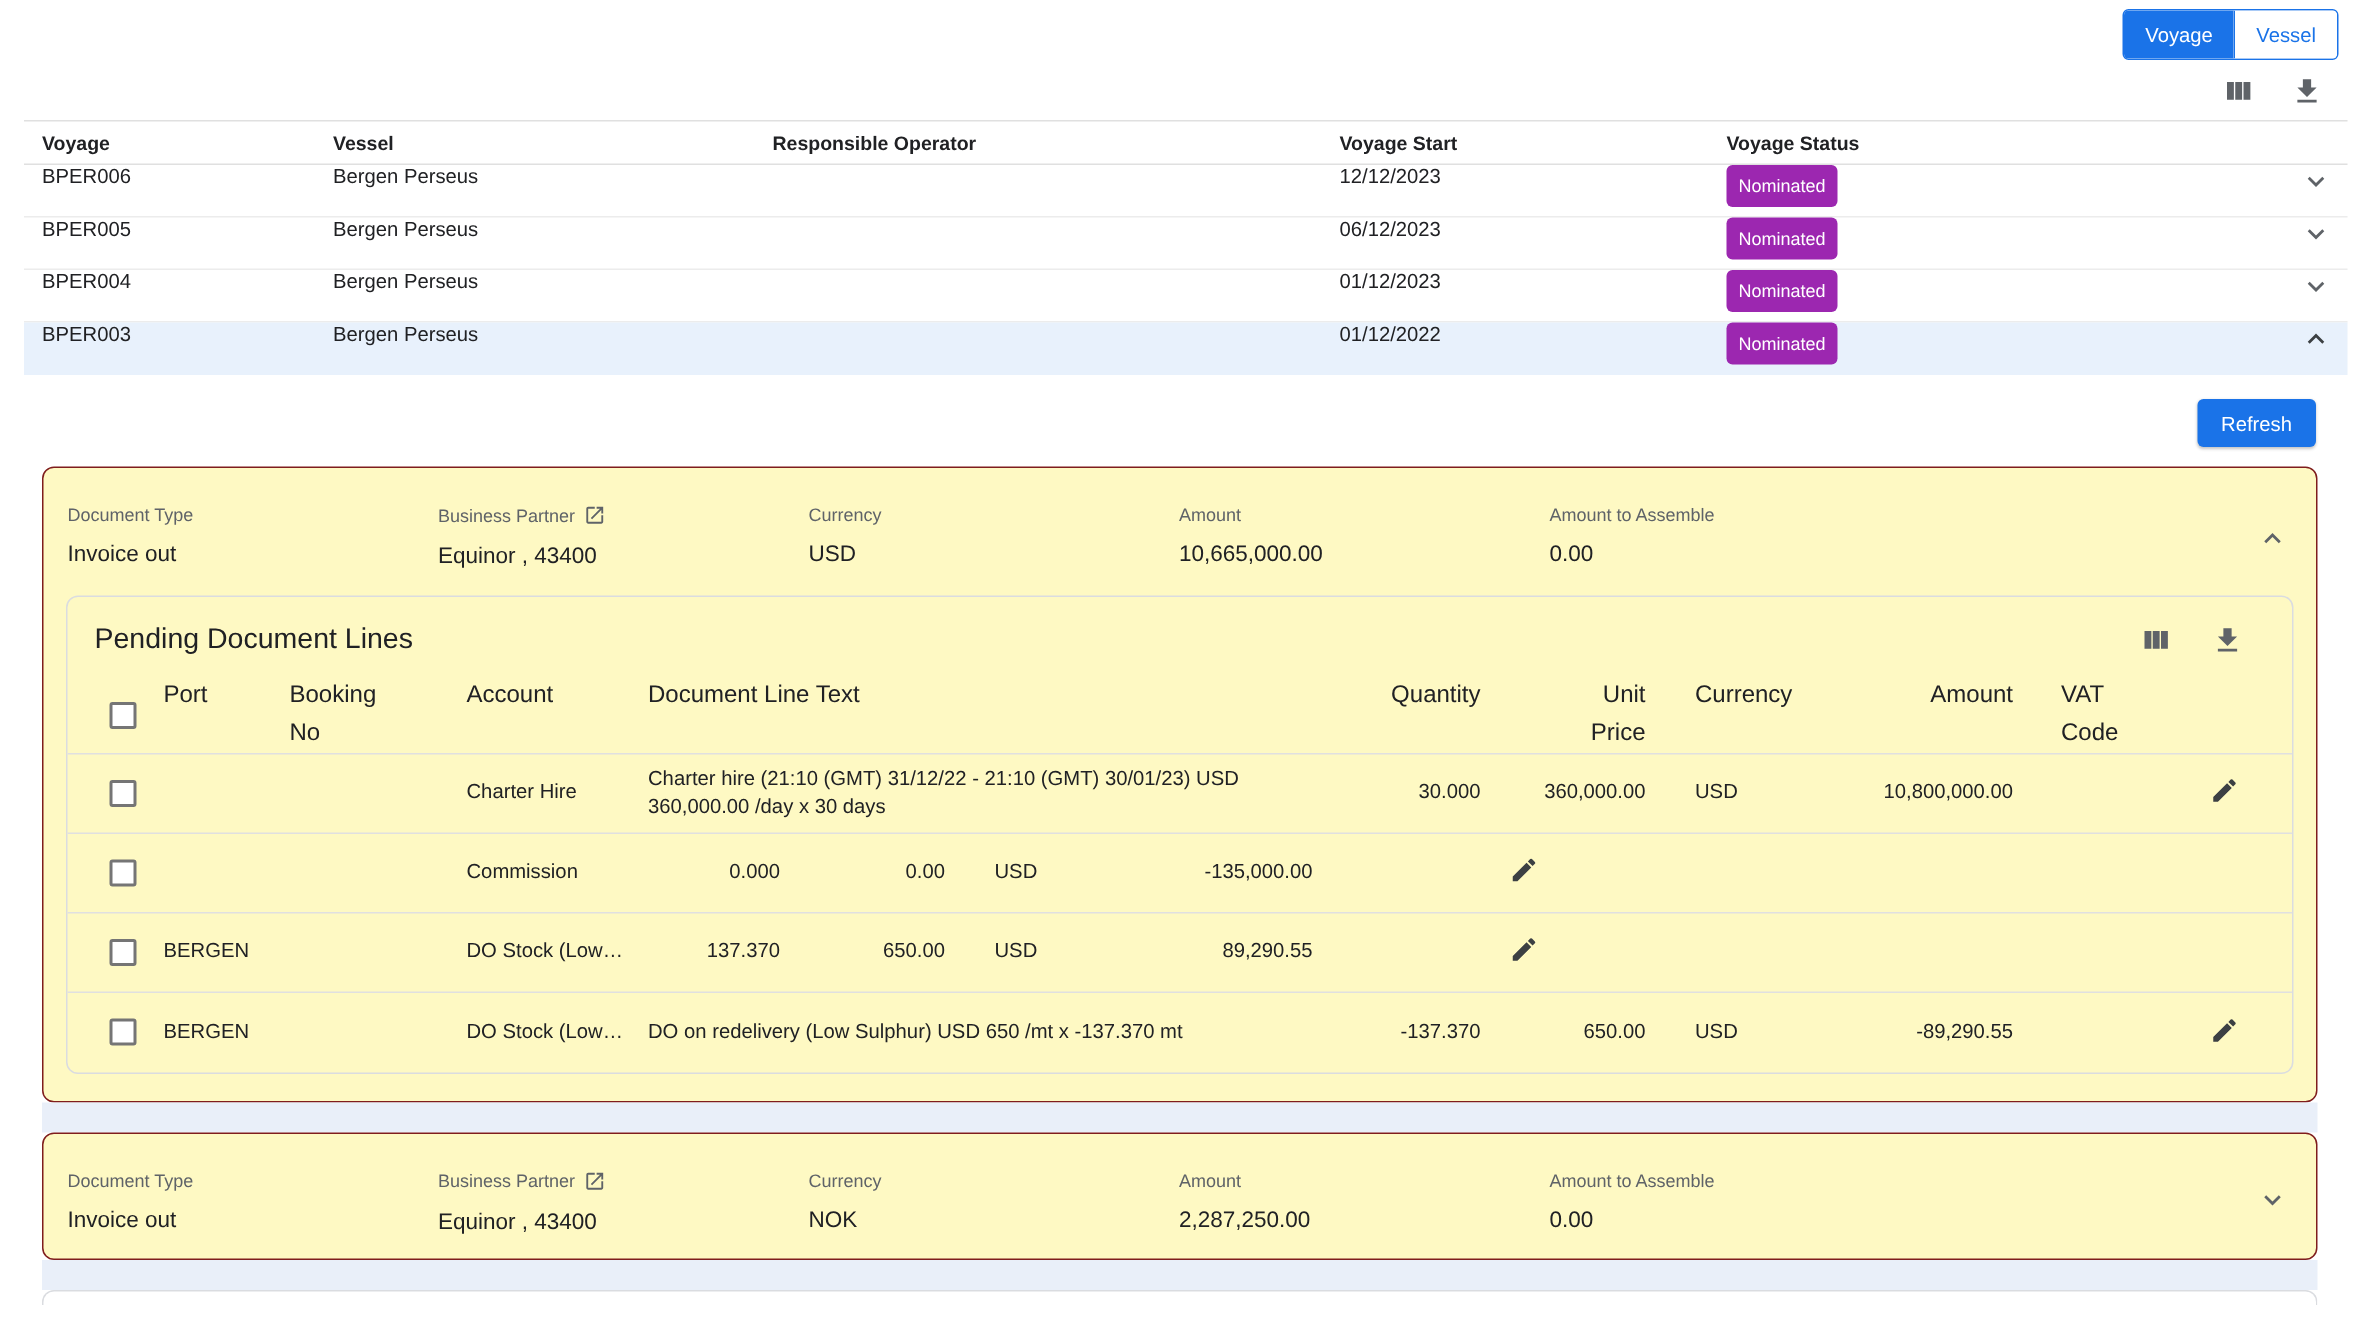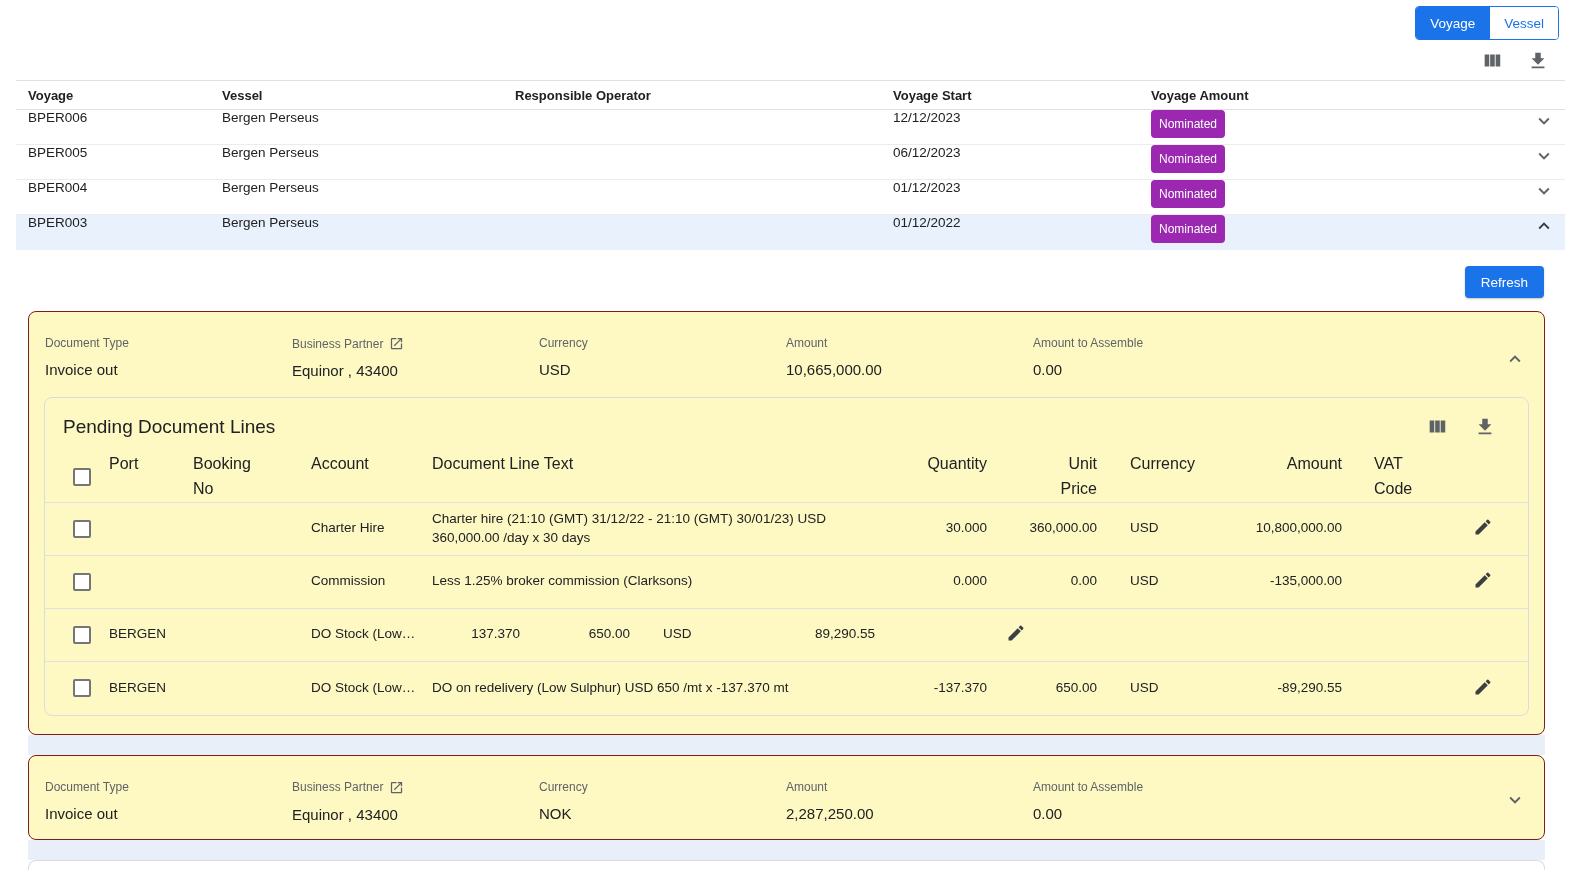--- a/index.html
+++ b/index.html
@@ -105,21 +105,21 @@
       </svg>
   </button>
 </div>
 
 <div class="voyage-table">
   <div class="vt-header">
     <div class="col-voyage">Voyage</div>
     <div class="col-vessel">Vessel</div>
     <div class="col-operator">Responsible Operator</div>
     <div class="col-start">Voyage Start</div>
-    <div class="col-status">Voyage Amount</div>
+    <div class="col-status">Voyage Status</div>
     <div class="col-chevron"></div>
   </div>
 
   <div class="vt-row">
     <div class="col-voyage">BPER006</div>
     <div class="col-vessel">Bergen Perseus</div>
     <div class="col-operator"></div>
     <div class="col-start">12/12/2023</div>
     <div class="col-status"><span class="badge">Nominated</span></div>
     <div class="col-chevron">
@@ -272,21 +272,20 @@
           </div>
       </div>
 
       <div class="pl-row">
         <div class="plc-check">
             <span class="checkbox"></span>
           </div>
         <div class="plc-port"></div>
         <div class="plc-booking"></div>
         <div class="plc-account">Commission</div>
-        <div class="plc-text">Less 1.25% broker commission (Clarksons)</div>
         <div class="plc-qty">0.000</div>
         <div class="plc-unit">0.00</div>
         <div class="plc-currency">USD</div>
         <div class="plc-amount">-135,000.00</div>
         <div class="plc-vat"></div>
         <div class="plc-edit">
             <button class="edit-btn"><svg viewBox="0 0 24 24" width="20" height="20">
                 <path d="M3 17.25V21h3.75L17.81 9.94l-3.75-3.75L3 17.25zM20.71 7.04c.39-.39.39-1.02 0-1.41l-2.34-2.34a1 1 0 0 0-1.41 0l-1.83 1.83 3.75 3.75 1.83-1.83z" fill="#3c4043"></path>
               </svg></button>
           </div>

